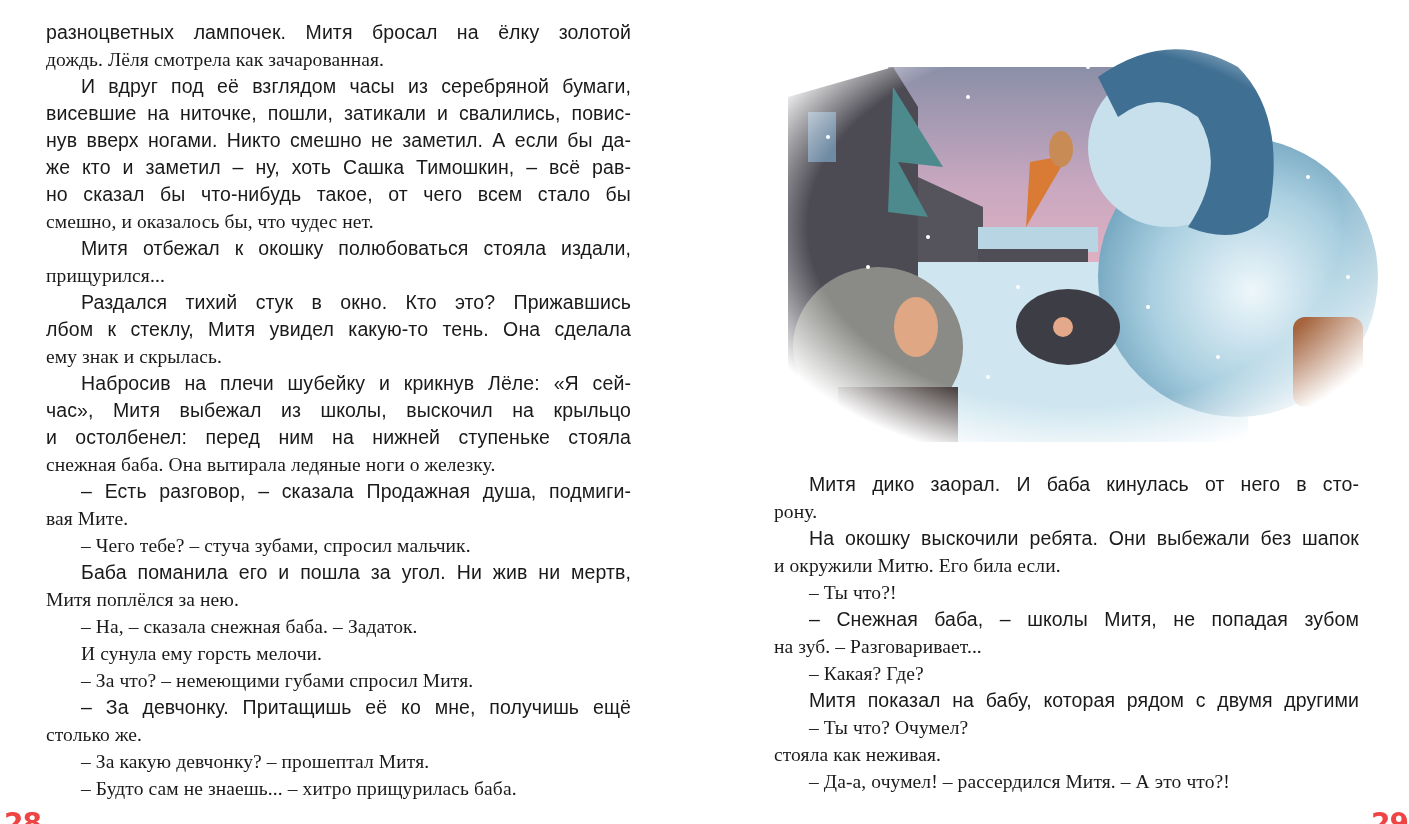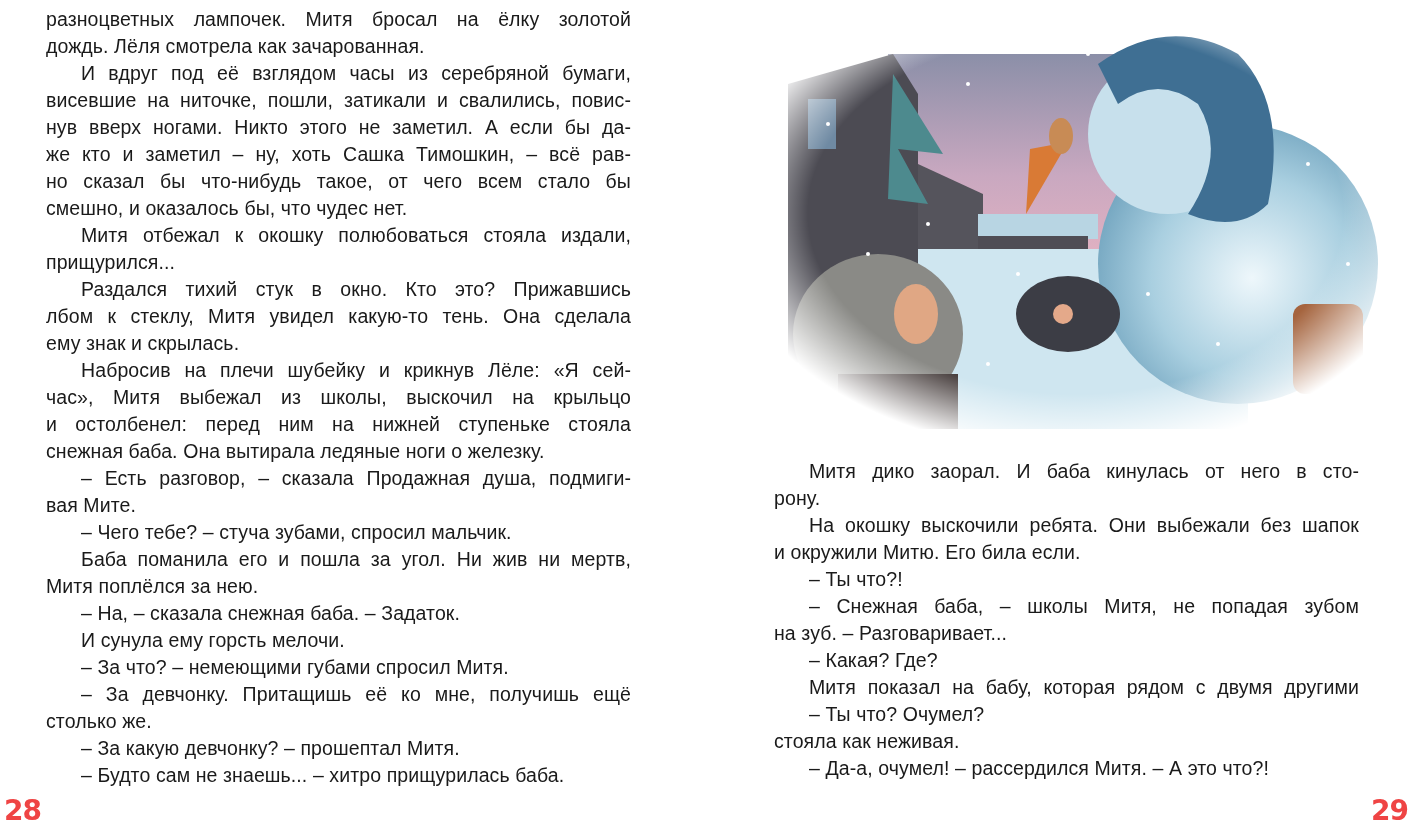--- a/index.html
+++ b/index.html
@@ -2,37 +2,37 @@
 <html><head>
   <meta charset="utf-8">
   <style>
     html, body { margin: 0; padding: 0; }
     body {
       width: 1409px; height: 824px; background: #ffffff;
       position: relative; overflow: hidden;
       font-family: "Liberation Sans", "DejaVu Sans", sans-serif;
       color: #1a1a1a;
     }
-    .page { position: absolute; top: 4px; height: 590px; }
+    .page { position: absolute; top: 17px; height: 590px; }
     .page-left { left: 0; width: 700px; }
     .page-right { left: 700px; width: 709px; }
     .text-block {
       position: absolute;
       font-size: 19.5px;
       line-height: 27px;
       letter-spacing: 0.1px;
     }
     .page-left .text-block { left: 46px; top: 2px; width: 585px; }
     .page-right .text-block { left: 74px; top: 454px; width: 585px; }
     .line {
       display: block; white-space: nowrap;
       text-align: justify; text-align-last: justify;
       height: 27px;
     }
-    .line.last { text-align-last: left; }
+    .line.last { text-align-last: left; font-family: Liberation Serif, serif; }
     .line.indent { padding-left: 35px; }
     .page-num {
       position: absolute; top: 790px;
       font-family: "DejaVu Sans", sans-serif;
       font-weight: bold; font-size: 28px;
       letter-spacing: -1px;
       color: #ef4444;
     }
     .page-left .page-num { left: 4px; }
     .page-right .page-num { left: 671px; }
@@ -43,21 +43,21 @@
   </style>
 </head>
 <body>
 
 <div class="page page-left">
   <div class="text-block" id="left-text">
       <span class="line">разноцветных лампочек. Митя бросал на ёлку золотой</span>
       <span class="line last">дождь. Лёля смотрела как зачарованная.</span>
       <span class="line indent">И вдруг под её взглядом часы из серебряной бумаги,</span>
       <span class="line">висевшие на ниточке, пошли, затикали и свалились, повис-</span>
-      <span class="line">нув вверх ногами. Никто этого не заметил. А если бы да-</span>
+      <span class="line">нув вверх ногами. Никто смешно не заметил. А если бы да-</span>
       <span class="line">же кто и заметил – ну, хоть Сашка Тимошкин, – всё рав-</span>
       <span class="line">но сказал бы что-нибудь такое, от чего всем стало бы</span>
       <span class="line last">смешно, и оказалось бы, что чудес нет.</span>
       <span class="line indent">Митя отбежал к окошку полюбоваться стояла издали,</span>
       <span class="line last">прищурился...</span>
       <span class="line indent">Раздался тихий стук в окно. Кто это? Прижавшись</span>
       <span class="line">лбом к стеклу, Митя увидел какую-то тень. Она сделала</span>
       <span class="line last">ему знак и скрылась.</span>
       <span class="line indent">Набросив на плечи шубейку и крикнув Лёле: «Я сей-</span>
       <span class="line">час», Митя выбежал из школы, выскочил на крыльцо</span>

